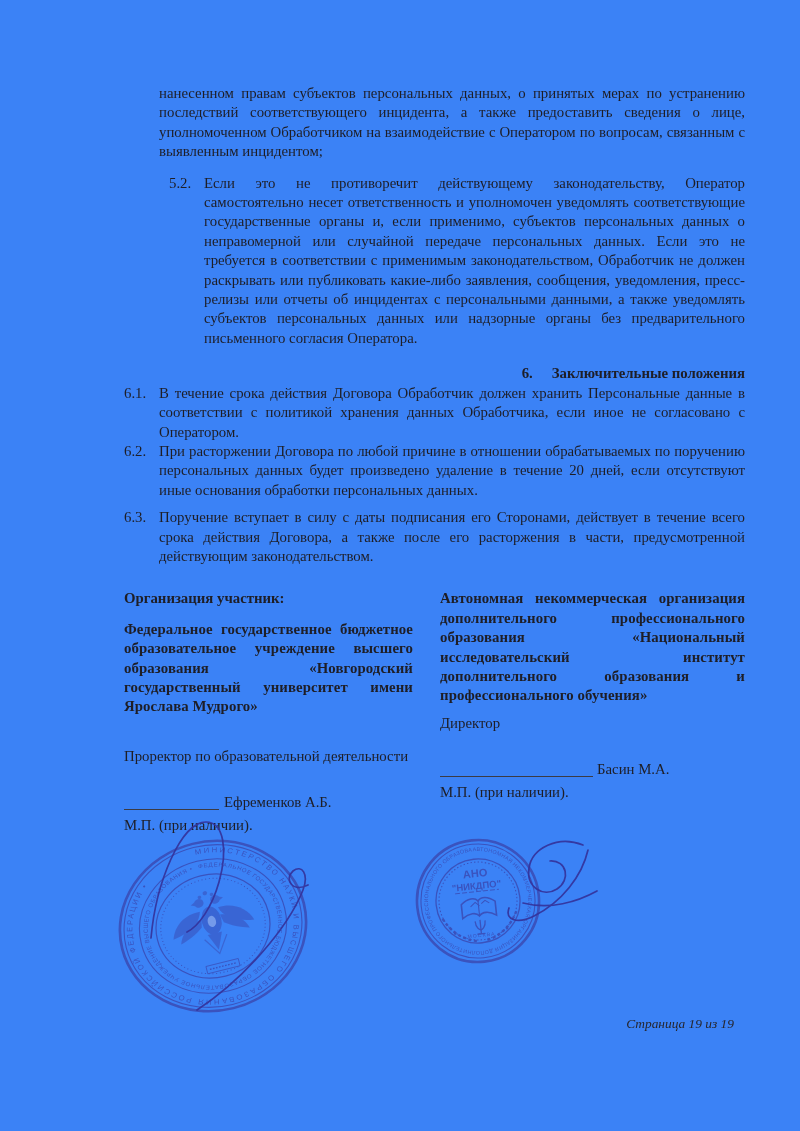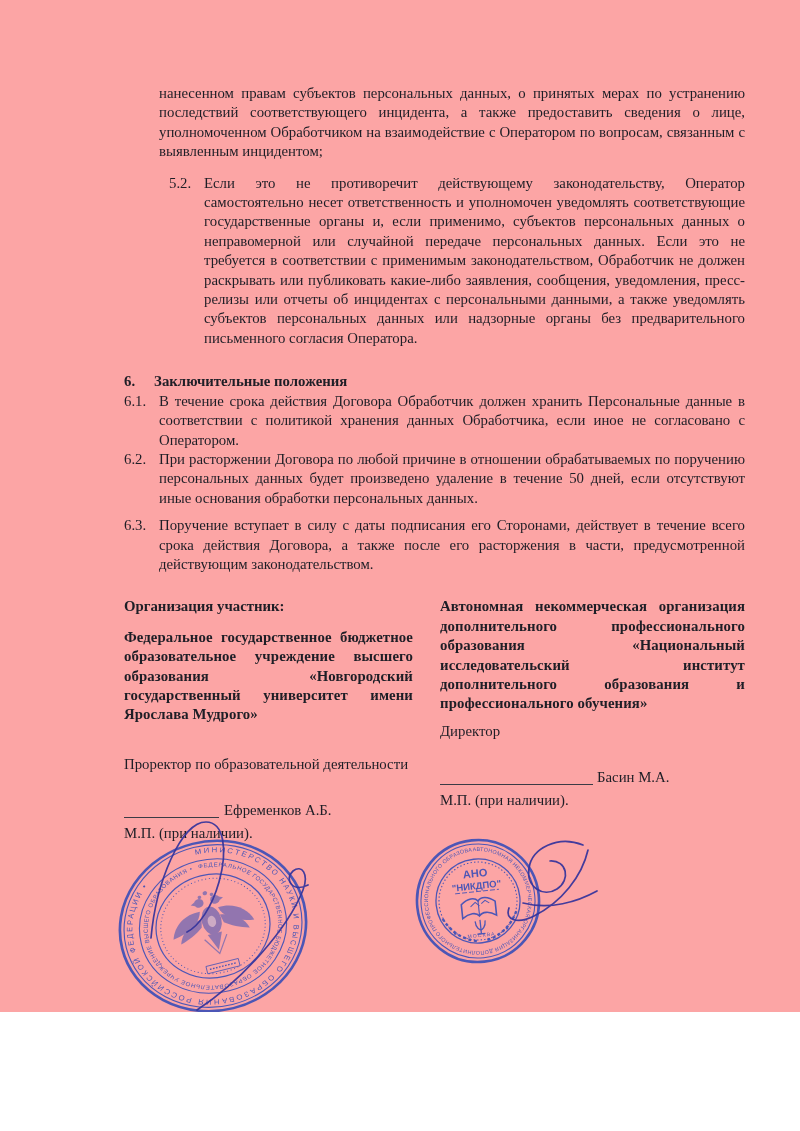--- a/index.html
+++ b/index.html
@@ -3,40 +3,40 @@
 <meta charset="utf-8">
 <style>
   :root{
     --stamp-blue:#3a4eb8;
     --signature-ink:#34339c;
     --text:#1e1e26;
   }
   html,body{margin:0;padding:0;background:#ffffff;}
   .page{
     position:relative;
-    width:800px;height:1012px;
-    background:#fca5a5;
+    width:800px;height:1131px;
+    background:#3b82f6;
     overflow:hidden;
     font-family:"Liberation Serif","DejaVu Serif",serif;
     color:var(--text);
   }
   .content{
     position:absolute;left:124px;top:84px;width:621px;
     font-size:14.8px;line-height:19.4px;
   }
   .para.indent{margin-left:35px;text-align:justify;}
   .subnum{margin-right:12px;}
   .item{display:flex;}
   .item .num{flex:0 0 35px;}
   .item .txt{flex:1;text-align:justify;}
   .mt12{margin-top:12px;margin-left:45px;}
   .mt10{}
   .mt8{margin-top:8px;}
   .mt2{margin-top:2px;}
-  .sec-head{text-align:left;font-weight:700;margin-top:24px;}
+  .sec-head{text-align:right;font-weight:700;margin-top:16px;}
   .sec-num{margin-right:19px;}
   .cols{display:flex;margin-top:23px;}
   .col-left{width:289px;margin-right:27px;}
   .col-right{width:305px;}
   .col-h{font-weight:700;margin-bottom:11px;}
   .org{font-weight:700;text-align:justify;letter-spacing:.1px;}
   .role-left{margin-top:30px;}
   .role-right{margin-top:8px;}
   .sigrow{margin-top:27px;display:flex;align-items:baseline;}
   .sig-underline{display:inline-block;align-self:flex-end;margin-bottom:3px;border-bottom:1.3px solid #3b3b45;height:1px;}
@@ -71,21 +71,21 @@
     <div class="sec-head">
       <span class="sec-num">6.</span><span>Заключительные положения</span>
     </div>
 
     <div class="item">
       <span class="num">6.1.</span>
       <div class="txt">В течение срока действия Договора Обработчик должен хранить Персональные данные в соответствии с политикой хранения данных Обработчика, если иное не согласовано с Оператором.</div>
     </div>
     <div class="item mt10">
       <span class="num">6.2.</span>
-      <div class="txt">При расторжении Договора по любой причине в отношении обрабатываемых по поручению персональных данных будет произведено удаление в течение 50 дней, если отсутствуют иные основания обработки персональных данных.</div>
+      <div class="txt">При расторжении Договора по любой причине в отношении обрабатываемых по поручению персональных данных будет произведено удаление в течение 20 дней, если отсутствуют иные основания обработки персональных данных.</div>
     </div>
     <div class="item mt8">
       <span class="num">6.3.</span>
       <div class="txt">Поручение вступает в силу с даты подписания его Сторонами, действует в течение всего срока действия Договора, а также после его расторжения в части, предусмотренной действующим законодательством.</div>
     </div>
 
     <div class="cols">
 
       <div class="col-left">
         <div class="col-h">Организация участник:</div>

